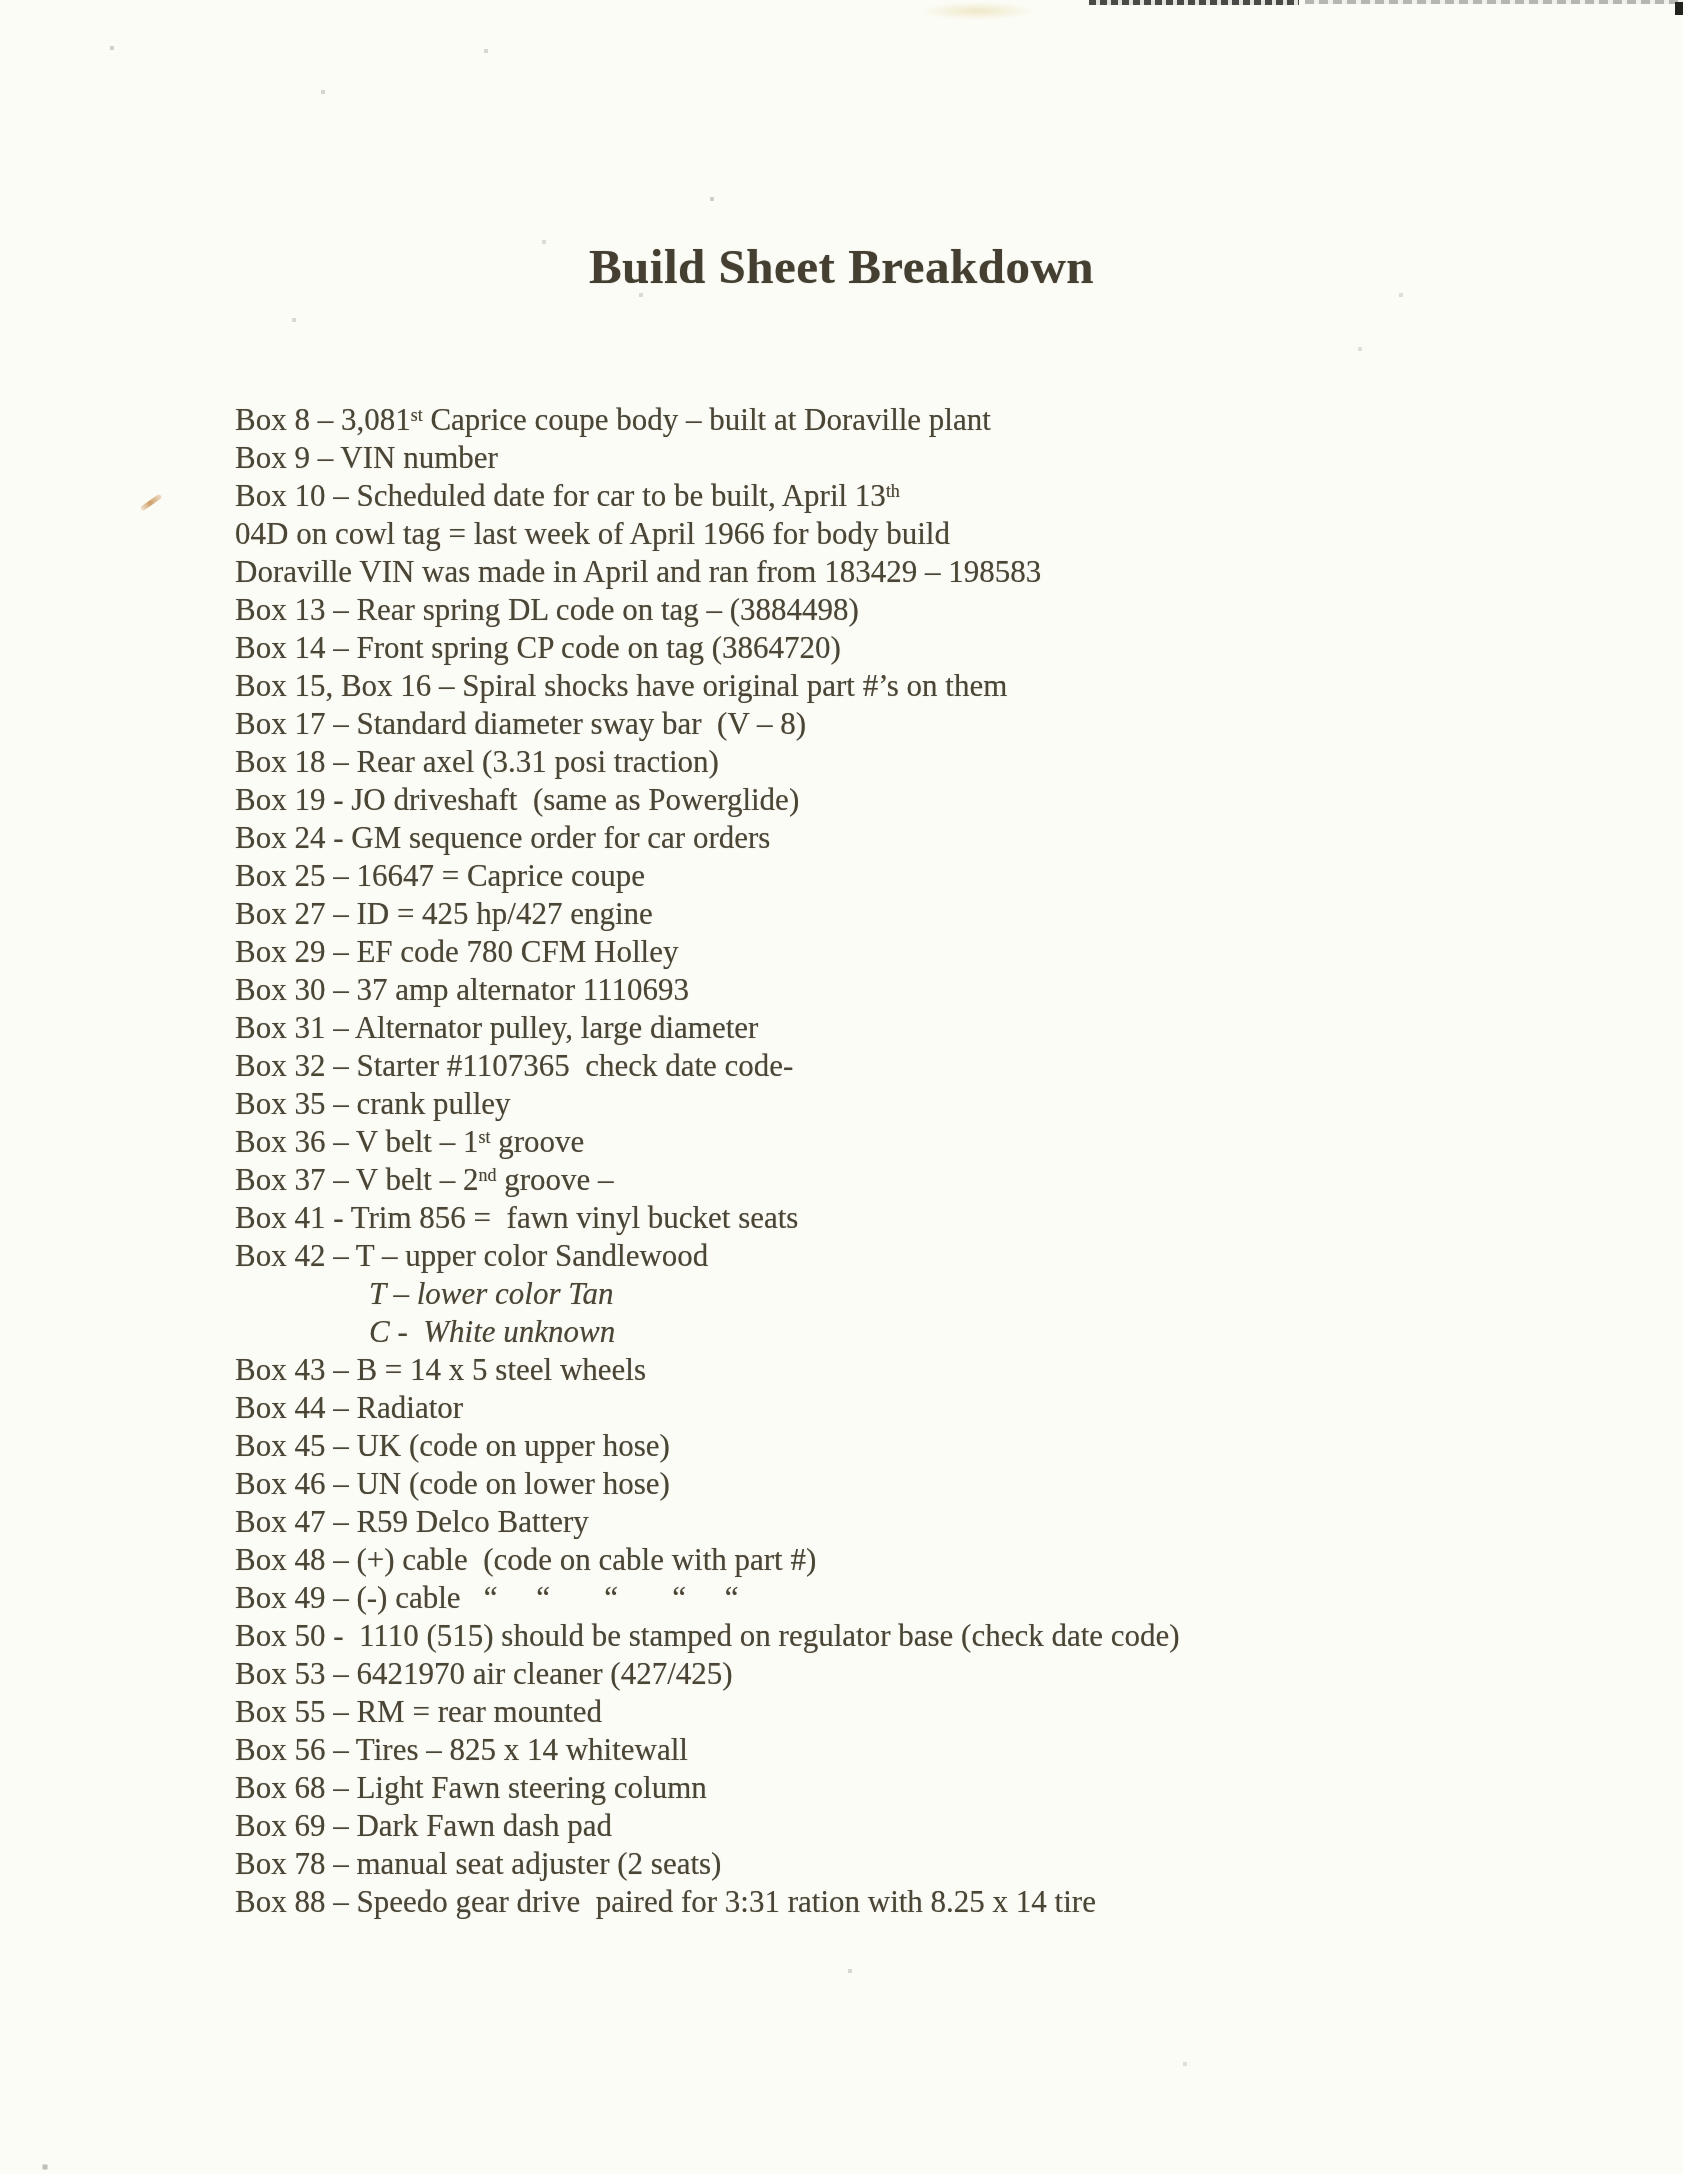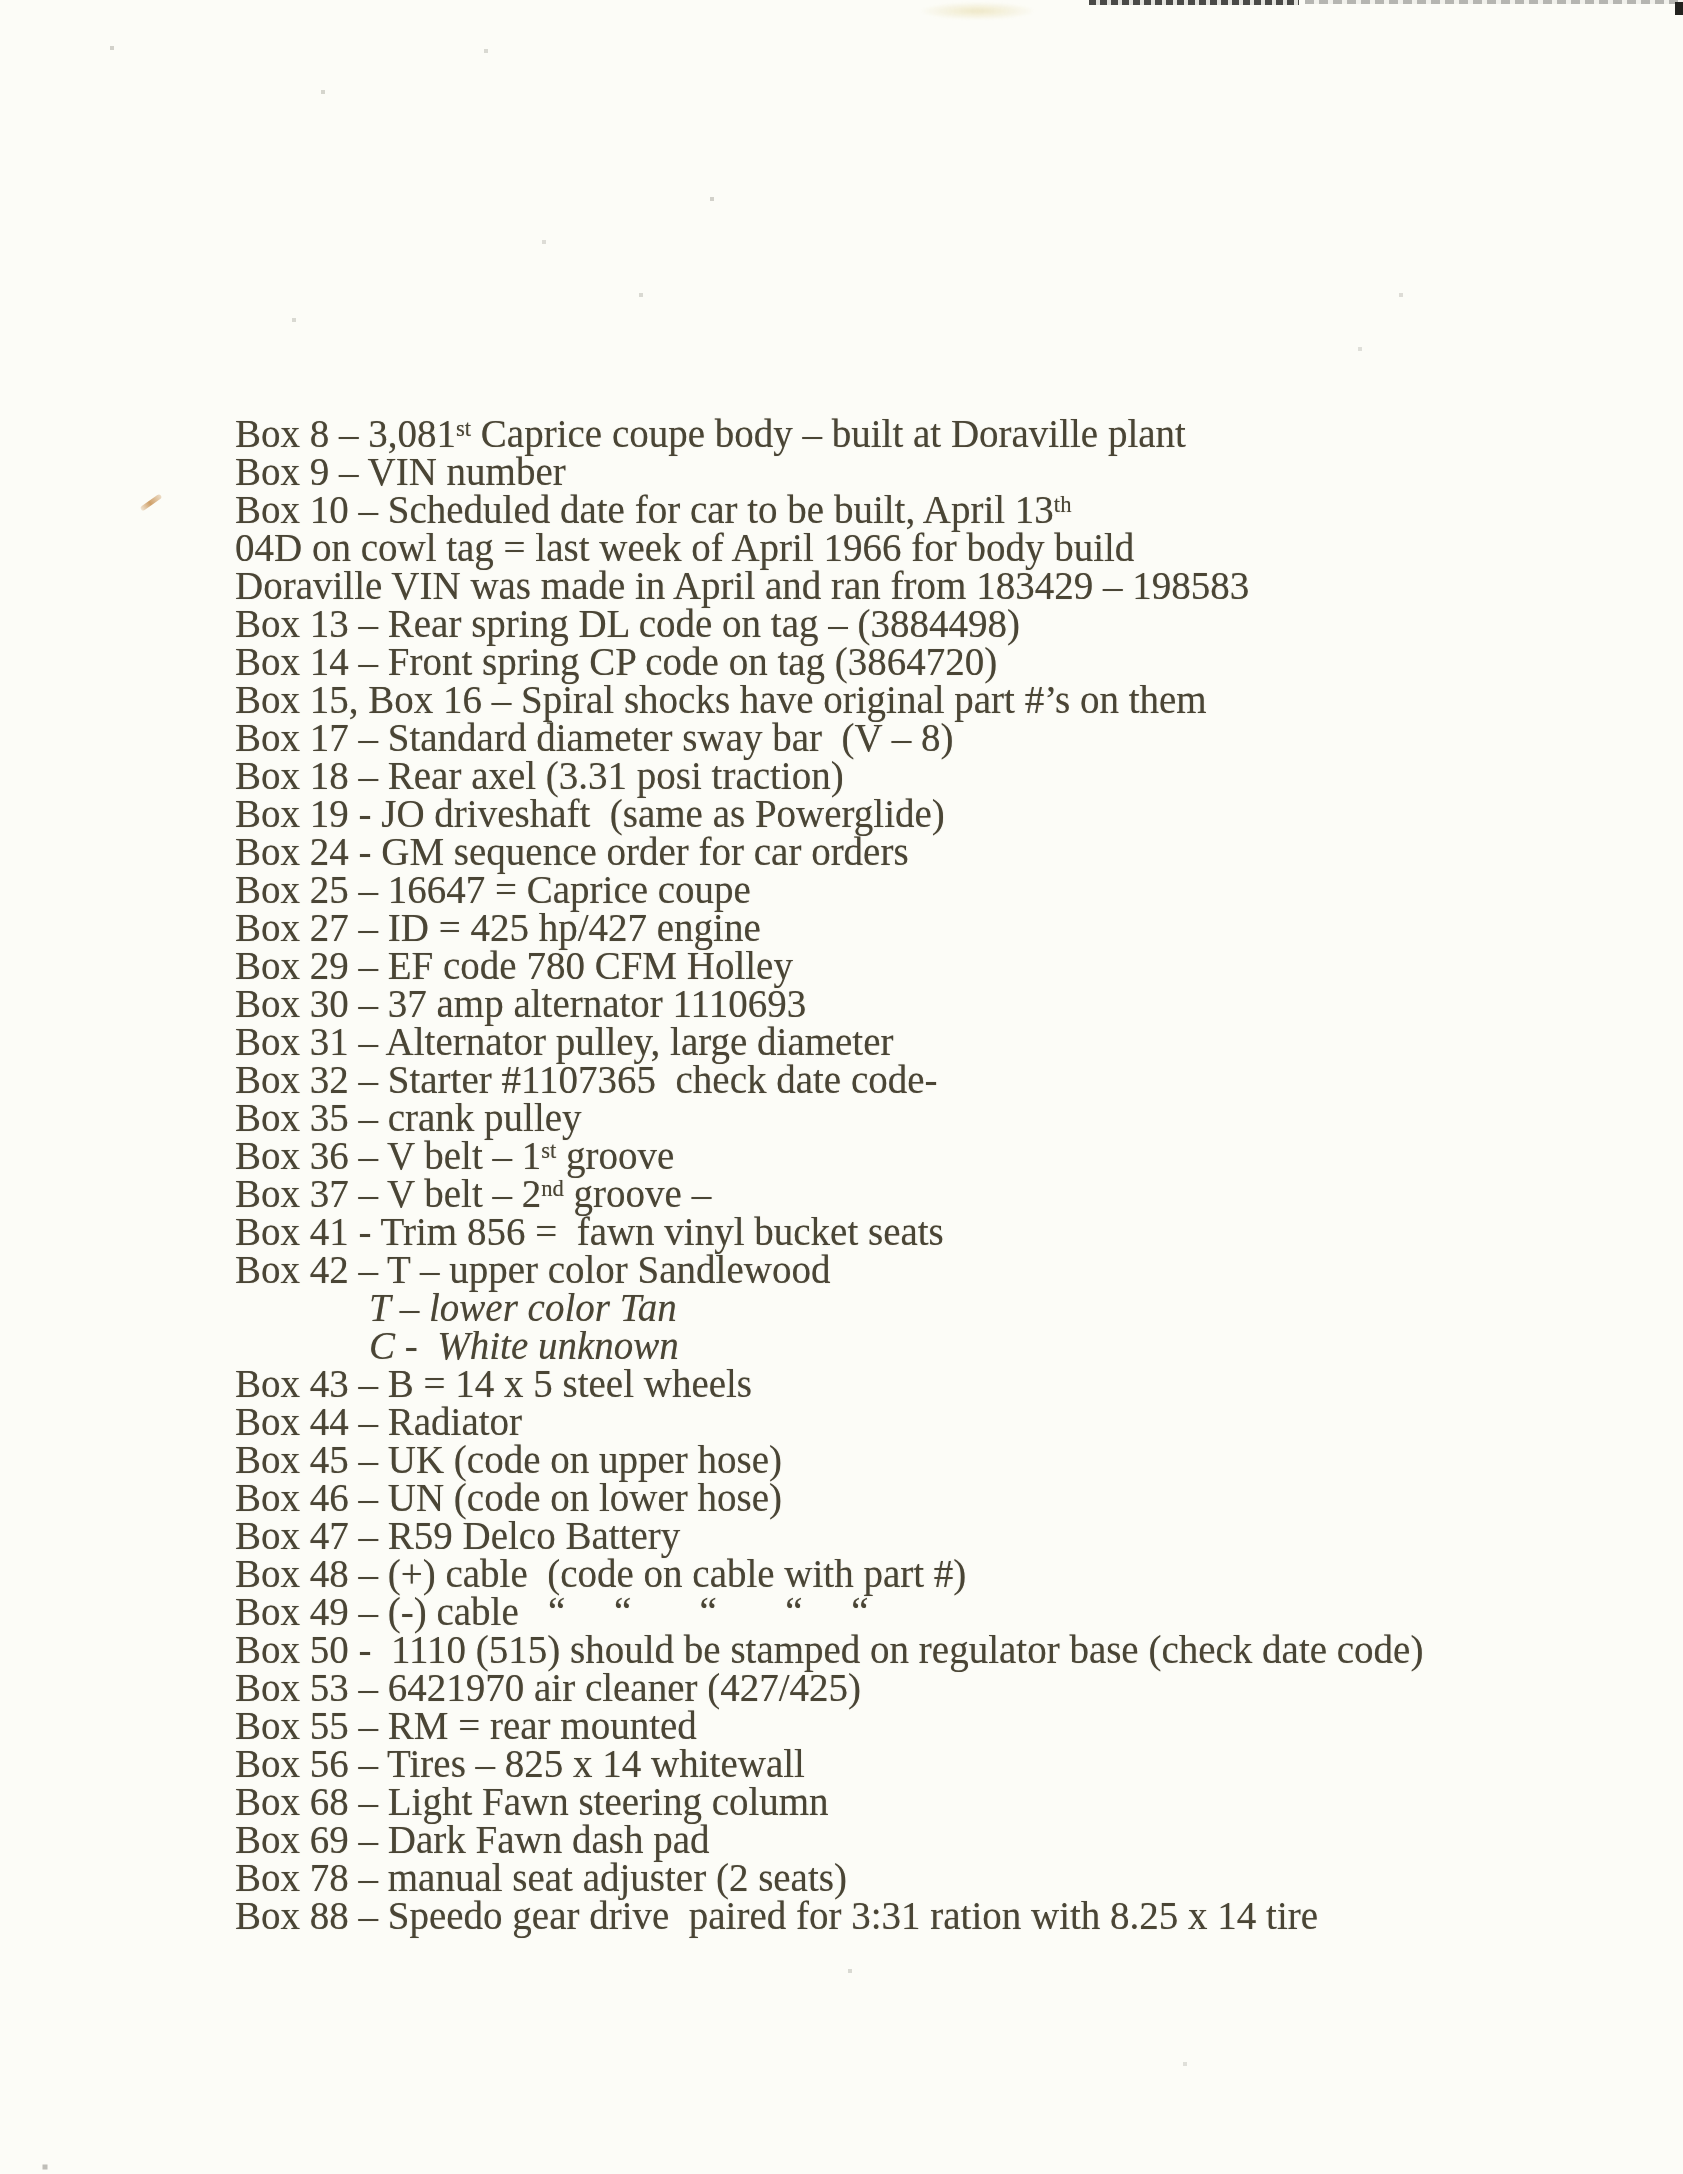--- a/index.html
+++ b/index.html
@@ -15,22 +15,22 @@
     position:absolute;
     top:242px; left:0; width:100%;
     text-align:center;
     font-size:49px; font-weight:bold; line-height:1;
     color:#443f30;
     letter-spacing:0.5px;
     text-shadow:0 0 1px rgba(68,63,48,0.55);
   }
   .doc-body {
     position:absolute;
-    left:235px; top:415px;
-    font-size:39px;
+    left:235px; top:401px;
+    font-size:31px;
     line-height:38px;
     white-space:pre;
     text-shadow:0 0 0.8px rgba(74,69,53,0.5);
   }
   .line { height:38px; }
   .line.indent { padding-left:134px;font-style:italic; }
   .line sup {
     font-size:0.58em;
     vertical-align:baseline;
     position:relative; top:-0.48em;
@@ -86,19 +86,20 @@
 <body>
 
 <div class="scan">
 
   <div class="artifact-strip-dark"></div>
   <div class="artifact-strip-light"></div>
   <div class="artifact-corner-tick"></div>
   <div class="artifact-smudge"></div>
   <div class="specks"></div>
 
+  <div class="doc-title">Build Sheet Breakdown</div>
 
   <div class="pencil-mark"></div>
 
   <div class="doc-body"><div class="line">Box 8 – 3,081<sup>st</sup> Caprice coupe body – built at Doraville plant</div><div class="line">Box 9 – VIN number</div><div class="line">Box 10 – Scheduled date for car to be built, April 13<sup>th</sup></div><div class="line">04D on cowl tag = last week of April 1966 for body build</div><div class="line">Doraville VIN was made in April and ran from 183429 – 198583</div><div class="line">Box 13 – Rear spring DL code on tag – (3884498)</div><div class="line">Box 14 – Front spring CP code on tag (3864720)</div><div class="line">Box 15, Box 16 – Spiral shocks have original part #’s on them</div><div class="line">Box 17 – Standard diameter sway bar  (V – 8)</div><div class="line">Box 18 – Rear axel (3.31 posi traction)</div><div class="line">Box 19 - JO driveshaft  (same as Powerglide)</div><div class="line">Box 24 - GM sequence order for car orders</div><div class="line">Box 25 – 16647 = Caprice coupe</div><div class="line">Box 27 – ID = 425 hp/427 engine</div><div class="line">Box 29 – EF code 780 CFM Holley</div><div class="line">Box 30 – 37 amp alternator 1110693</div><div class="line">Box 31 – Alternator pulley, large diameter</div><div class="line">Box 32 – Starter #1107365  check date code-</div><div class="line">Box 35 – crank pulley</div><div class="line">Box 36 – V belt – 1<sup>st</sup> groove</div><div class="line">Box 37 – V belt – 2<sup>nd</sup> groove –</div><div class="line">Box 41 - Trim 856 =  fawn vinyl bucket seats</div><div class="line">Box 42 – T – upper color Sandlewood</div><div class="line indent">T – lower color Tan</div><div class="line indent">C -  White unknown</div><div class="line">Box 43 – B = 14 x 5 steel wheels</div><div class="line">Box 44 – Radiator</div><div class="line">Box 45 – UK (code on upper hose)</div><div class="line">Box 46 – UN (code on lower hose)</div><div class="line">Box 47 – R59 Delco Battery</div><div class="line">Box 48 – (+) cable  (code on cable with part #)</div><div class="line">Box 49 – (-) cable   “     “       “       “     “</div><div class="line">Box 50 -  1110 (515) should be stamped on regulator base (check date code)</div><div class="line">Box 53 – 6421970 air cleaner (427/425)</div><div class="line">Box 55 – RM = rear mounted</div><div class="line">Box 56 – Tires – 825 x 14 whitewall</div><div class="line">Box 68 – Light Fawn steering column</div><div class="line">Box 69 – Dark Fawn dash pad</div><div class="line">Box 78 – manual seat adjuster (2 seats)</div><div class="line">Box 88 – Speedo gear drive  paired for 3:31 ration with 8.25 x 14 tire</div></div>
 
 </div>
 
 
 </body></html>

